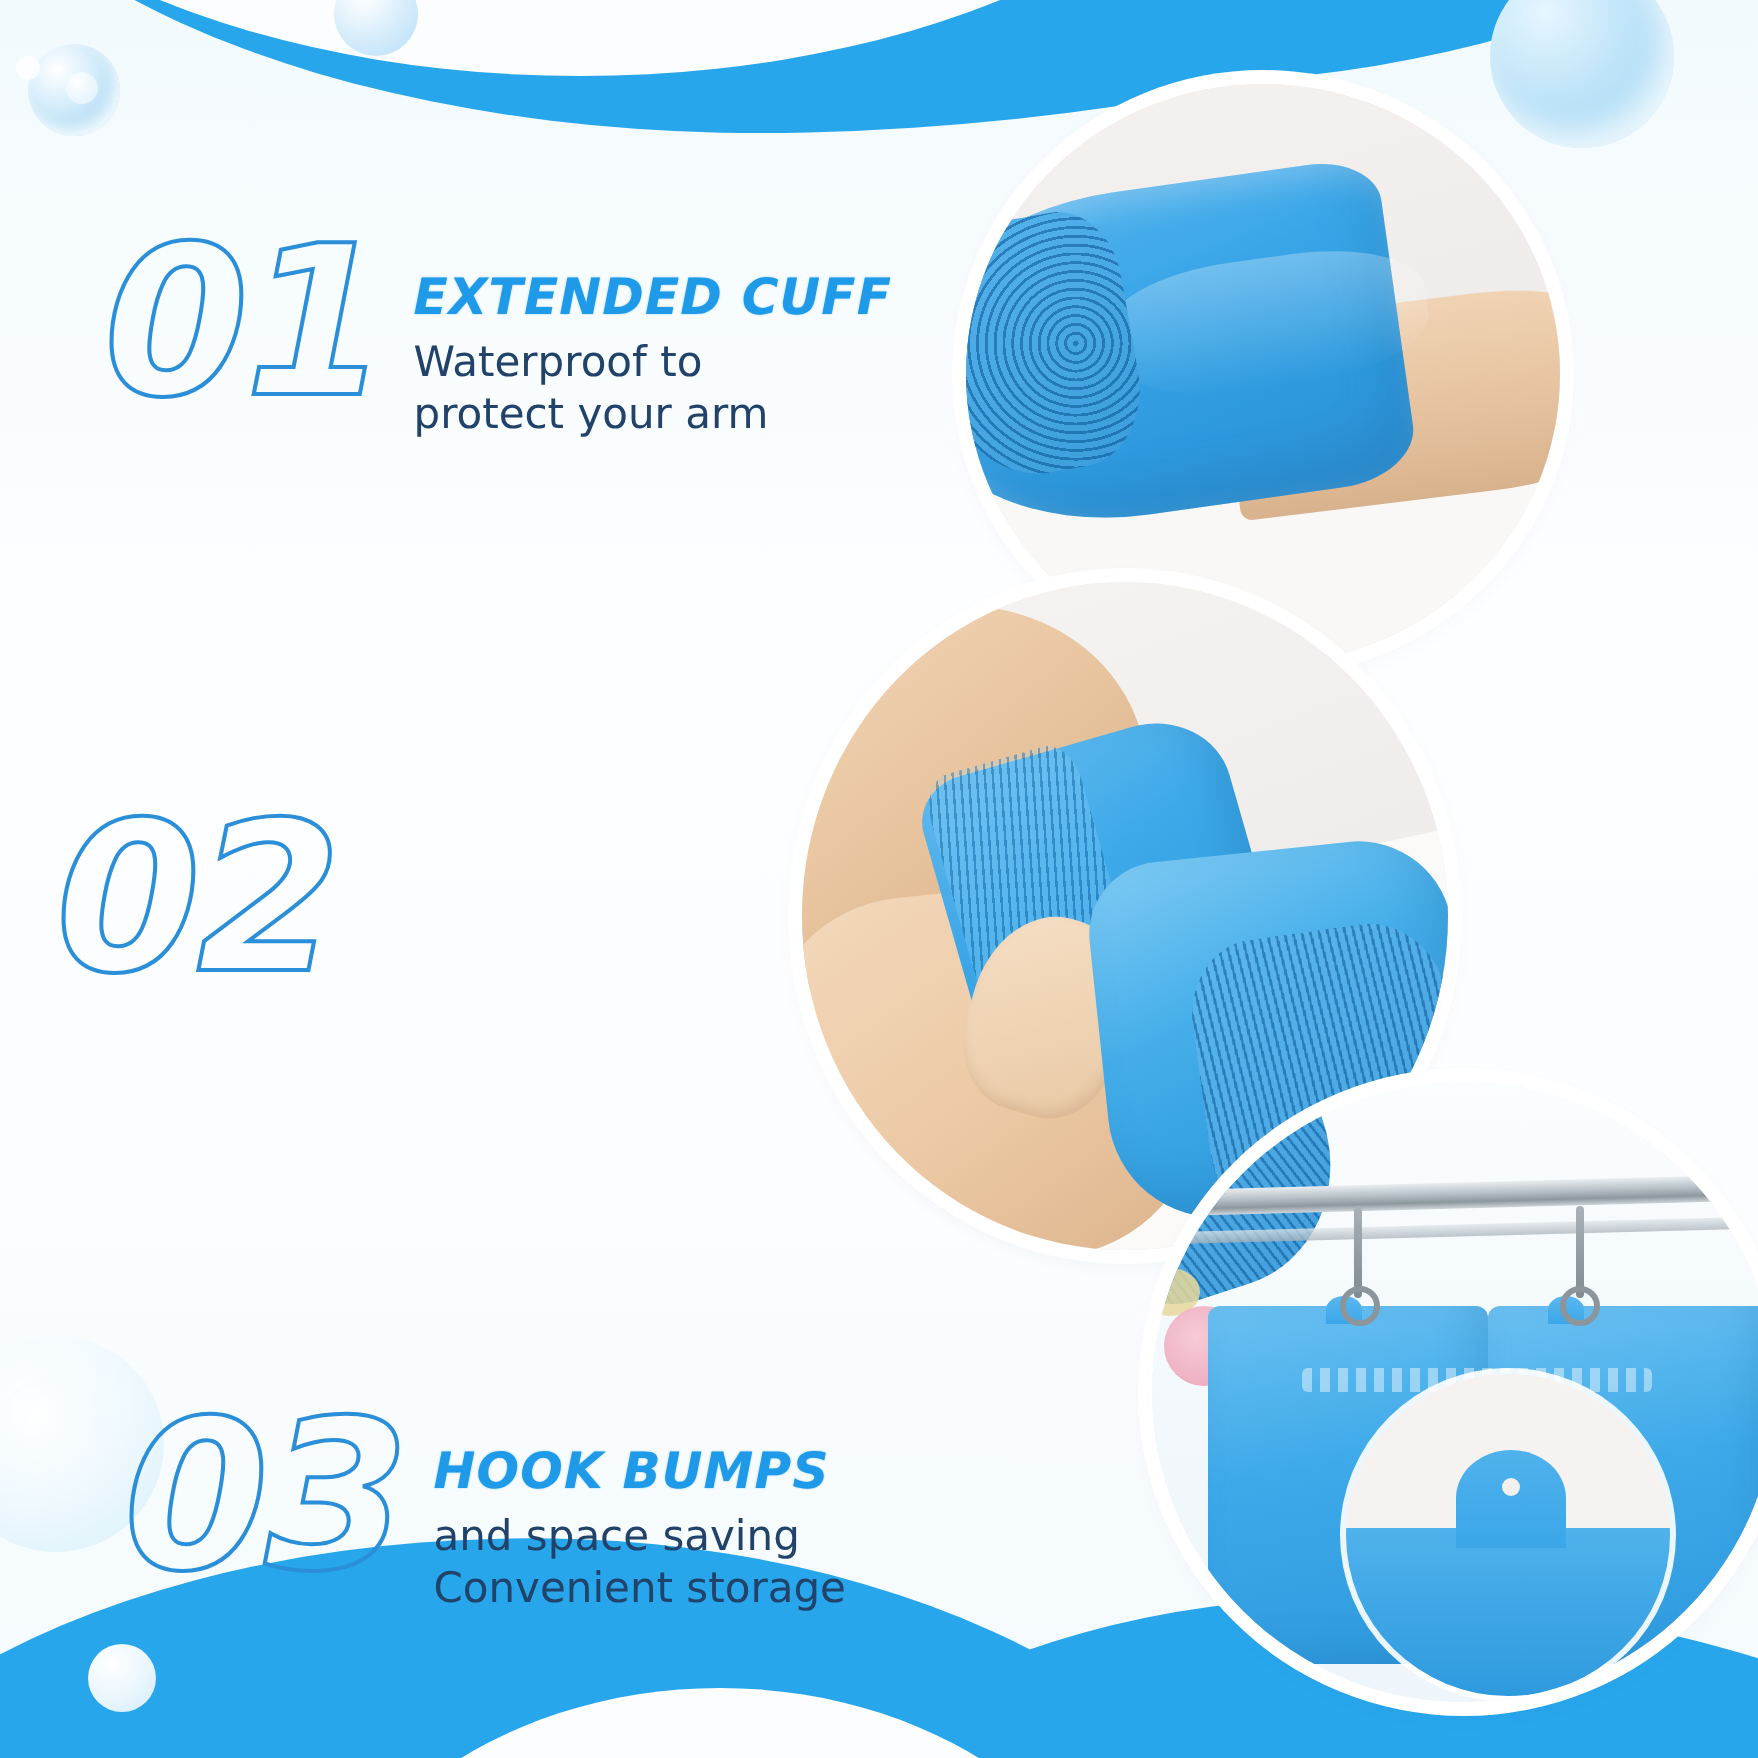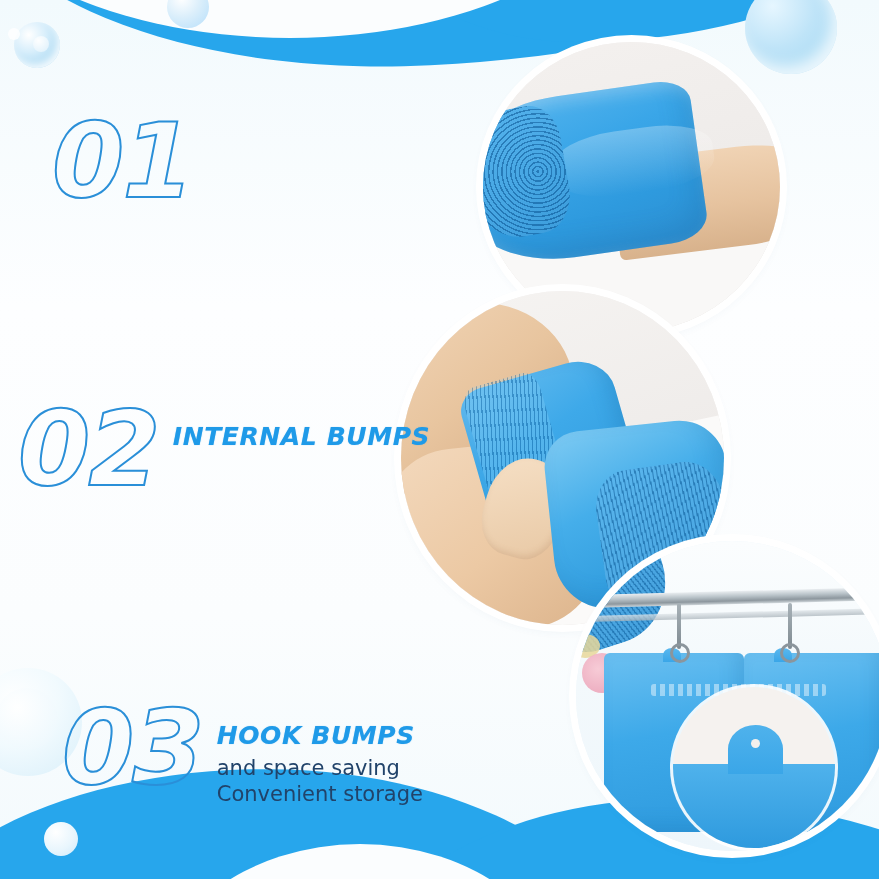--- a/index.html
+++ b/index.html
@@ -46,21 +46,21 @@
   .bub-f{left:-4px;top:688px;width:62px;height:62px;
     background:radial-gradient(circle at 35% 32%,#ffffff,#eaf7fd);opacity:.8;}
   .bub-g{left:44px;top:822px;width:34px;height:34px;
     background:radial-gradient(circle at 35% 30%,#ffffff 0%,#e9f6fd 55%,#cfeafa 100%);}
   .bub-h{left:8px;top:28px;width:12px;height:12px;background:#ffffff;opacity:.8;}
 
   
   .features{position:absolute;left:0;top:0;width:470px;height:721px;}
   .feature{position:absolute;display:flex;align-items:flex-start;}
   .f1{left:52px;top:112px;}
-  .f2{left:18px;top:400px;justify-content:center;}
+  .f2{left:28px;top:400px;justify-content:center;}
   .f3{left:62px;top:699px;}
 
   .num{
     font-family:"DejaVu Sans", sans-serif;
     font-size:104px;line-height:.95;font-weight:700;font-style:italic;
     color:transparent;
     -webkit-text-stroke:2px #2a8fd8;
     letter-spacing:-2px;
     padding-right:14px;
     user-select:none;
@@ -267,26 +267,32 @@
       <div class="ib"></div>
       <div class="peak"></div>
       <div class="hole"></div>
     </div>
   </div>
 
   <div class="features">
 
     <div class="feature f1">
       <div class="num">01</div>
+      <div class="ftext">
+        <p class="ftitle">EXTENDED CUFF</p>
+        <p class="fdesc">
+          <span>Waterproof to</span>
+          <span>protect your arm</span>
+        </p>
+      </div>
     </div>
 
     <div class="feature f2">
       <div class="num">02</div>
       <div class="ftext">
-        <p class="ftitle">INTERNAL BUMPS</p>
       </div>
     </div>
 
     <div class="feature f3">
       <div class="num">03</div>
       <div class="ftext">
         <p class="ftitle">HOOK BUMPS</p>
         <p class="fdesc">
           <span>and space saving</span>
           <span>Convenient storage</span>

